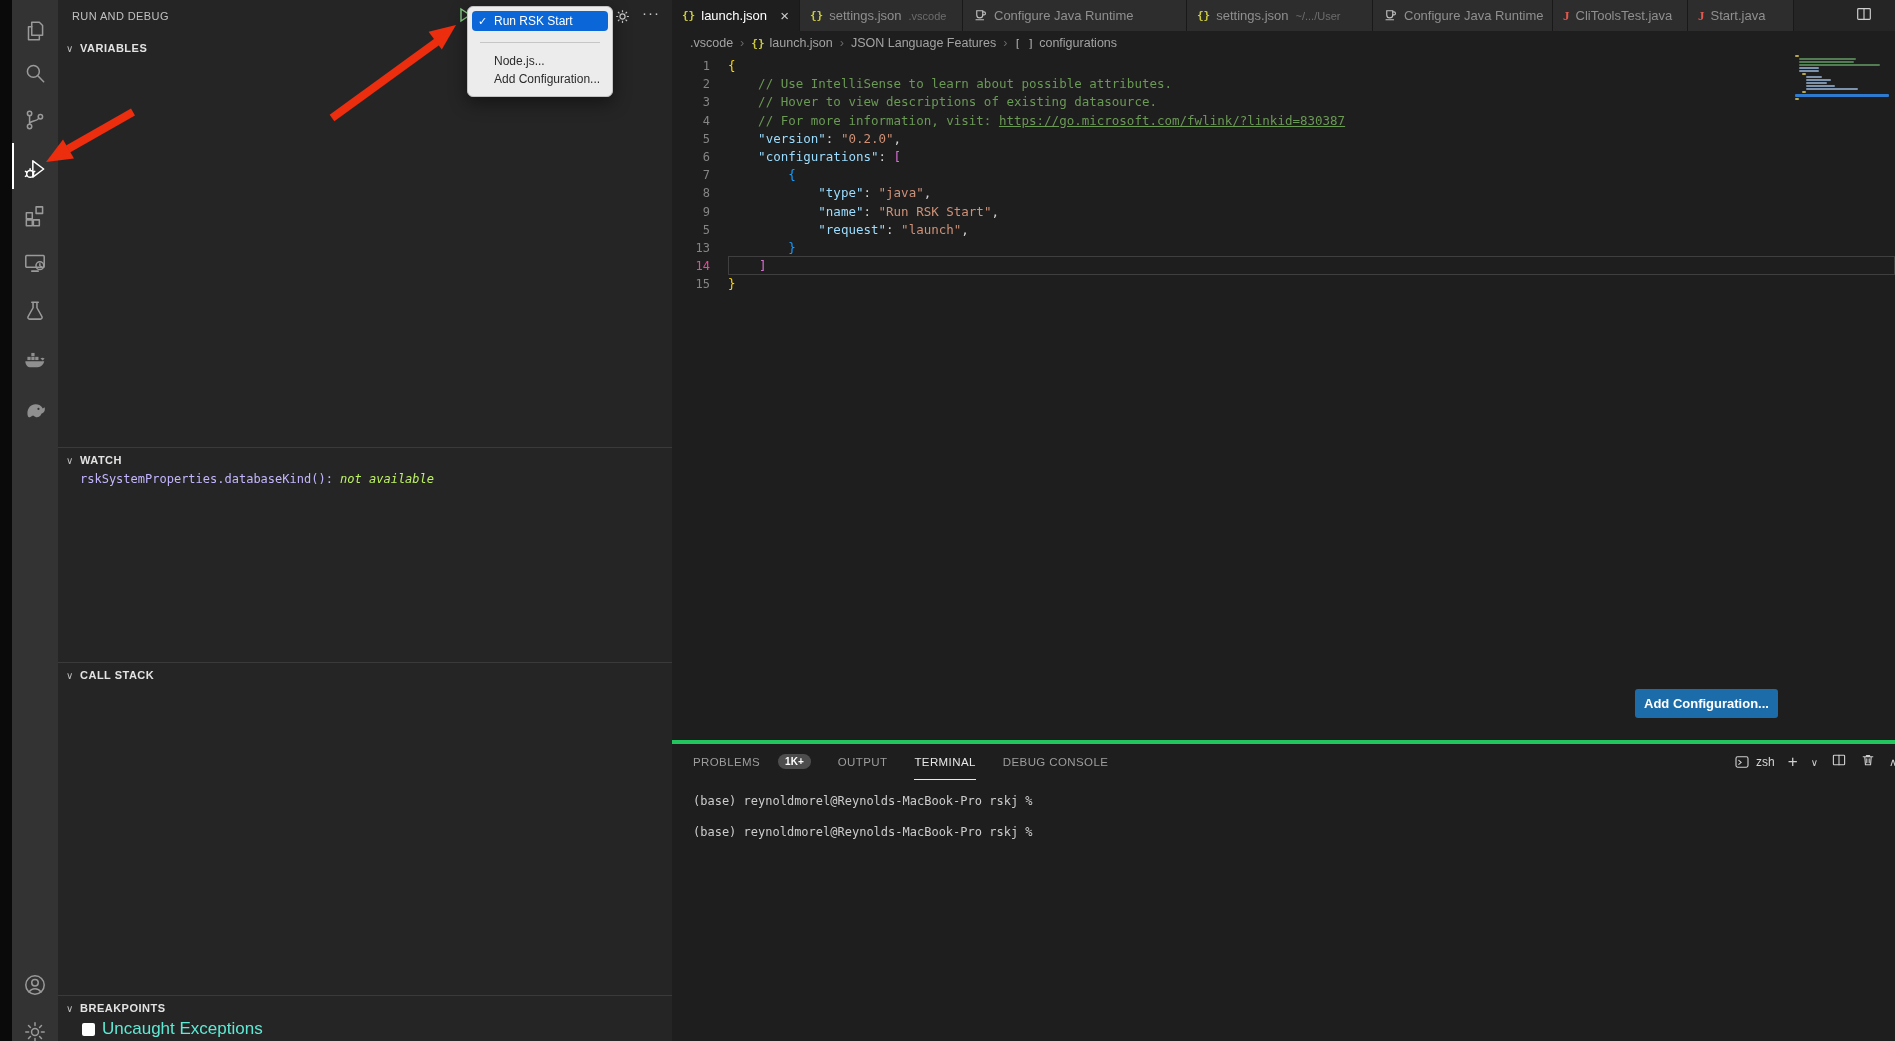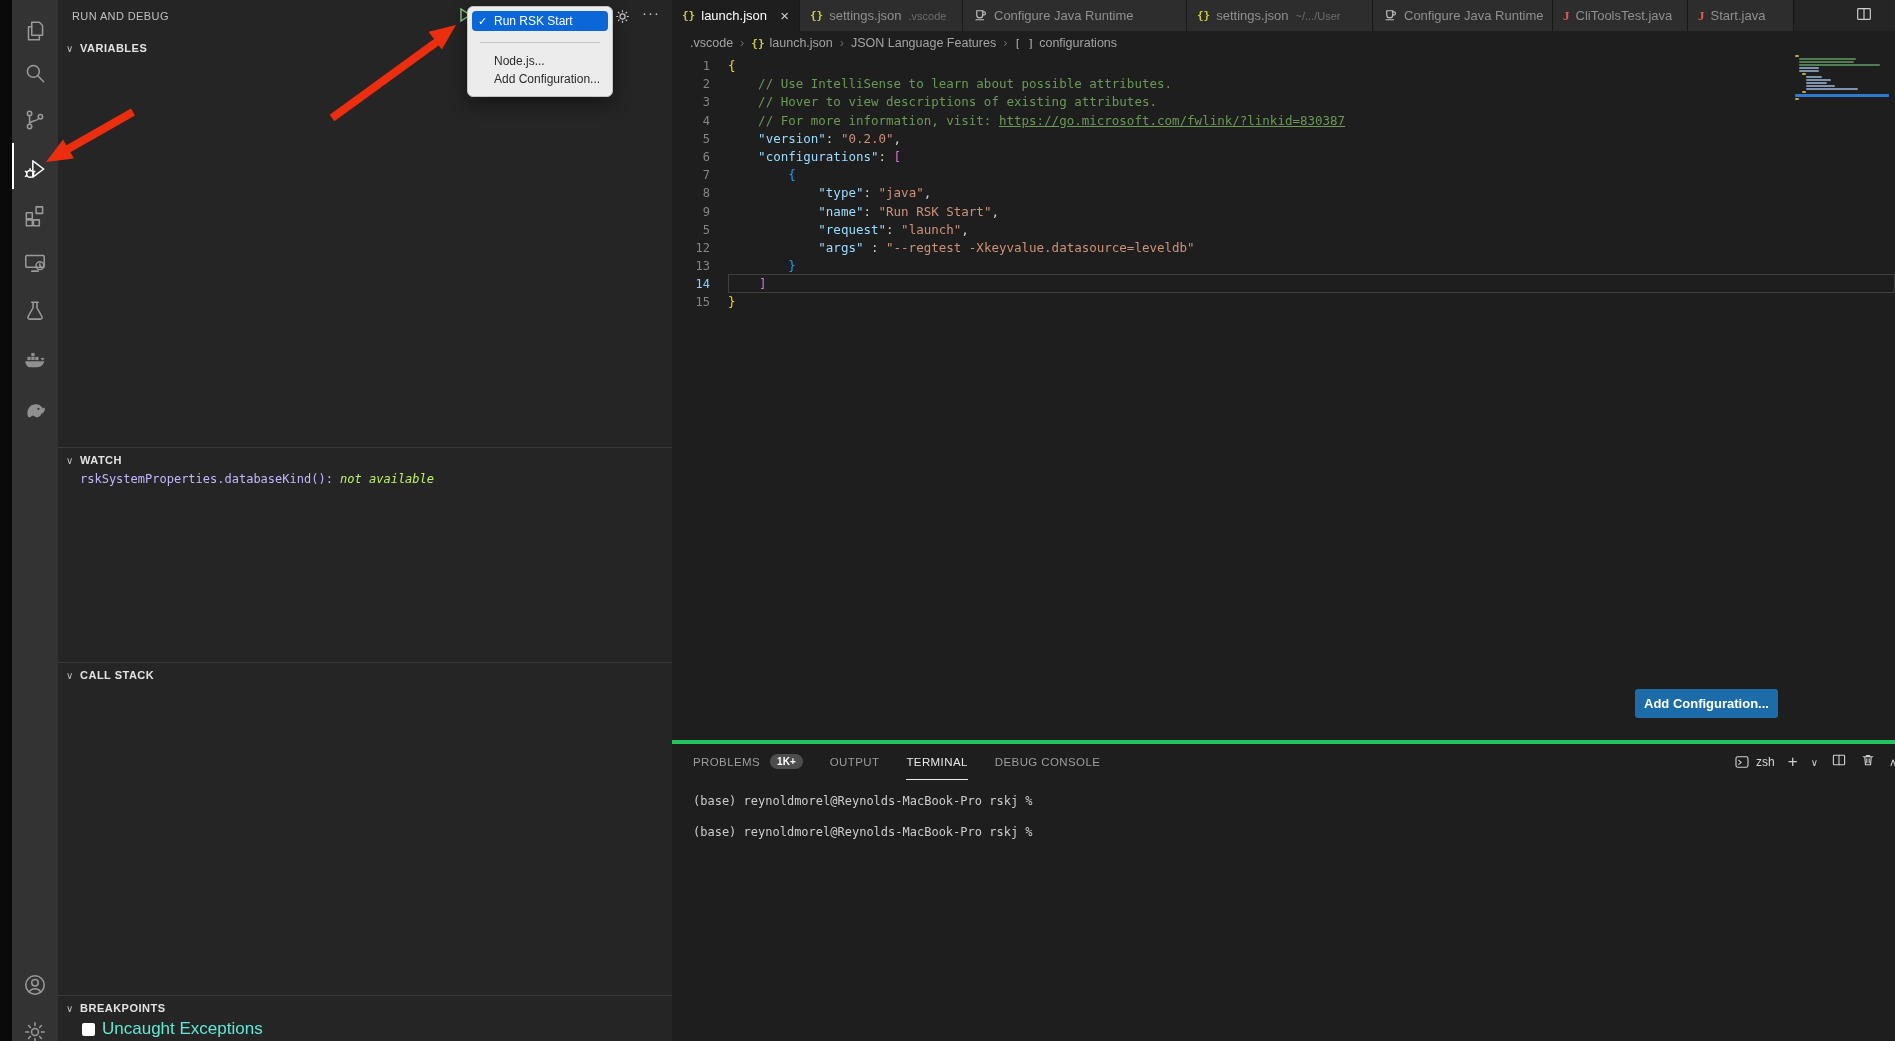--- a/index.html
+++ b/index.html
@@ -75,42 +75,42 @@
   .bc-sep { margin:0 7px; color:#6a6a6a; }
   .bc-item { display:flex; align-items:center; gap:5px; }
   .ic-brackets { font-family:"DejaVu Sans Mono", monospace; font-size:11px; color:#b5b5b5; }
 
   
   #code-lines { left:672px; top:57px; width:1223px; }
   .line { display:flex; height:18.2px; line-height:18.2px;
           font-family:"DejaVu Sans Mono", monospace; font-size:12.5px; }
   .ln { width:38px; min-width:38px; text-align:right; color:#858585; margin-right:18px; font-size:12px; }
   .line-body { flex:1; white-space:pre; }
-  .line.current .ln { color:#7dd3fc; }
+  .line.current .ln { color:#ec4899; }
   .line.current .line-body { border:1px solid #3f3f3f; margin-top:-1px; }
   .tok-punct{color:#d4d4d4} .tok-key{color:#9cdcfe} .tok-str{color:#ce9178}
   .tok-comment{color:#6a9955} .tok-link{color:#6a9955; text-decoration:underline}
   .tok-b1{color:#ffd700} .tok-b2{color:#da70d6} .tok-b3{color:#179fff}
 
   
   #minimap { left:1795px; top:55px; width:94px; }
   .mm-bar { height:2px; margin-bottom:1px; border-radius:1px; }
 
   
   #add-config-btn { left:1635px; top:689px; width:143px; height:29px; background:#1b6ca8;
     color:#ffffff; font-size:13px; font-weight:bold; display:flex; align-items:center; justify-content:center;
     border-radius:3px; }
 
   
   #panel { left:672px; top:740px; width:1223px; height:319px; background:#1e1e1e; border-top:4px solid #22c55e; }
   #panel-header { display:flex; align-items:center; height:36px; padding-left:21px; }
   .panel-tab { display:flex; align-items:center; margin-right:27px; height:35px;
     font-size:11.5px; letter-spacing:.4px; color:#9d9d9d; border-bottom:1px solid transparent; }
   .panel-tab.active { color:#e7e7e7; border-bottom-color:#e7e7e7; }
-  .panel-badge { margin-left:10px; background:#4d4d4d; color:#ffffff; font-size:10px; font-weight:bold;
+  .panel-badge { margin-left:18px; background:#4d4d4d; color:#ffffff; font-size:10px; font-weight:bold;
     border-radius:9px; padding:2px 7px; letter-spacing:0; }
   #panel-controls { left:1062px; top:8px; display:flex; align-items:center; gap:13px; color:#cfcfcf; }
   #panel-controls svg { width:16px; height:16px; }
   #panel-controls .stroke { fill:none; stroke:#cfcfcf; stroke-width:1.4; stroke-linecap:round; stroke-linejoin:round; }
   #shell-group { display:flex; align-items:center; gap:6px; font-size:12px; color:#d6d6d6; }
   .glyph-btn { font-size:14px; color:#cfcfcf; }
   #terminal { padding:14px 0 0 21px; font-family:"DejaVu Sans Mono", monospace; font-size:12px;
     line-height:15.5px; color:#cccccc; }
   .t-line { white-space:pre; min-height:15.5px; }
   .seg-inverse { background:#d9d9d9; color:#1e1e1e; }
@@ -367,21 +367,21 @@
     <div class="line">
       <span class="ln">1</span>
       <span class="line-body"><span class="tok-b1">{</span></span>
     </div>
     <div class="line">
       <span class="ln">2</span>
       <span class="line-body"><span class="tok-comment">    // Use IntelliSense to learn about possible attributes.</span></span>
     </div>
     <div class="line">
       <span class="ln">3</span>
-      <span class="line-body"><span class="tok-comment">    // Hover to view descriptions of existing attributes.</span></span>
+      <span class="line-body"><span class="tok-comment">    // Hover to view descriptions of existing datasource.</span></span>
     </div>
     <div class="line">
       <span class="ln">4</span>
       <span class="line-body"><span class="tok-comment">    // For more information, visit: </span><span class="tok-link">https://go.microsoft.com/fwlink/?linkid=830387</span></span>
     </div>
     <div class="line">
       <span class="ln">5</span>
       <span class="line-body"><span class="tok-punct">    </span><span class="tok-key">"version"</span><span class="tok-punct">: </span><span class="tok-str">"0.2.0"</span><span class="tok-punct">,</span></span>
     </div>
     <div class="line">
@@ -396,24 +396,20 @@
       <span class="ln">8</span>
       <span class="line-body"><span class="tok-punct">            </span><span class="tok-key">"type"</span><span class="tok-punct">: </span><span class="tok-str">"java"</span><span class="tok-punct">,</span></span>
     </div>
     <div class="line">
       <span class="ln">9</span>
       <span class="line-body"><span class="tok-punct">            </span><span class="tok-key">"name"</span><span class="tok-punct">: </span><span class="tok-str">"Run RSK Start"</span><span class="tok-punct">,</span></span>
     </div>
     <div class="line">
       <span class="ln">5</span>
       <span class="line-body"><span class="tok-punct">            </span><span class="tok-key">"request"</span><span class="tok-punct">: </span><span class="tok-str">"launch"</span><span class="tok-punct">,</span></span>
-    </div>
-    <div class="line">
-      <span class="ln">12</span>
-      <span class="line-body"><span class="tok-punct">            </span><span class="tok-key">"args"</span><span class="tok-punct"> : </span><span class="tok-str">"--regtest -Xkeyvalue.datasource=leveldb"</span></span>
     </div>
     <div class="line">
       <span class="ln">13</span>
       <span class="line-body"><span class="tok-punct">        </span><span class="tok-b3">}</span></span>
     </div>
     <div class="line current">
       <span class="ln">14</span>
       <span class="line-body"><span class="tok-punct">    </span><span class="tok-b2">]</span></span>
     </div>
     <div class="line">

